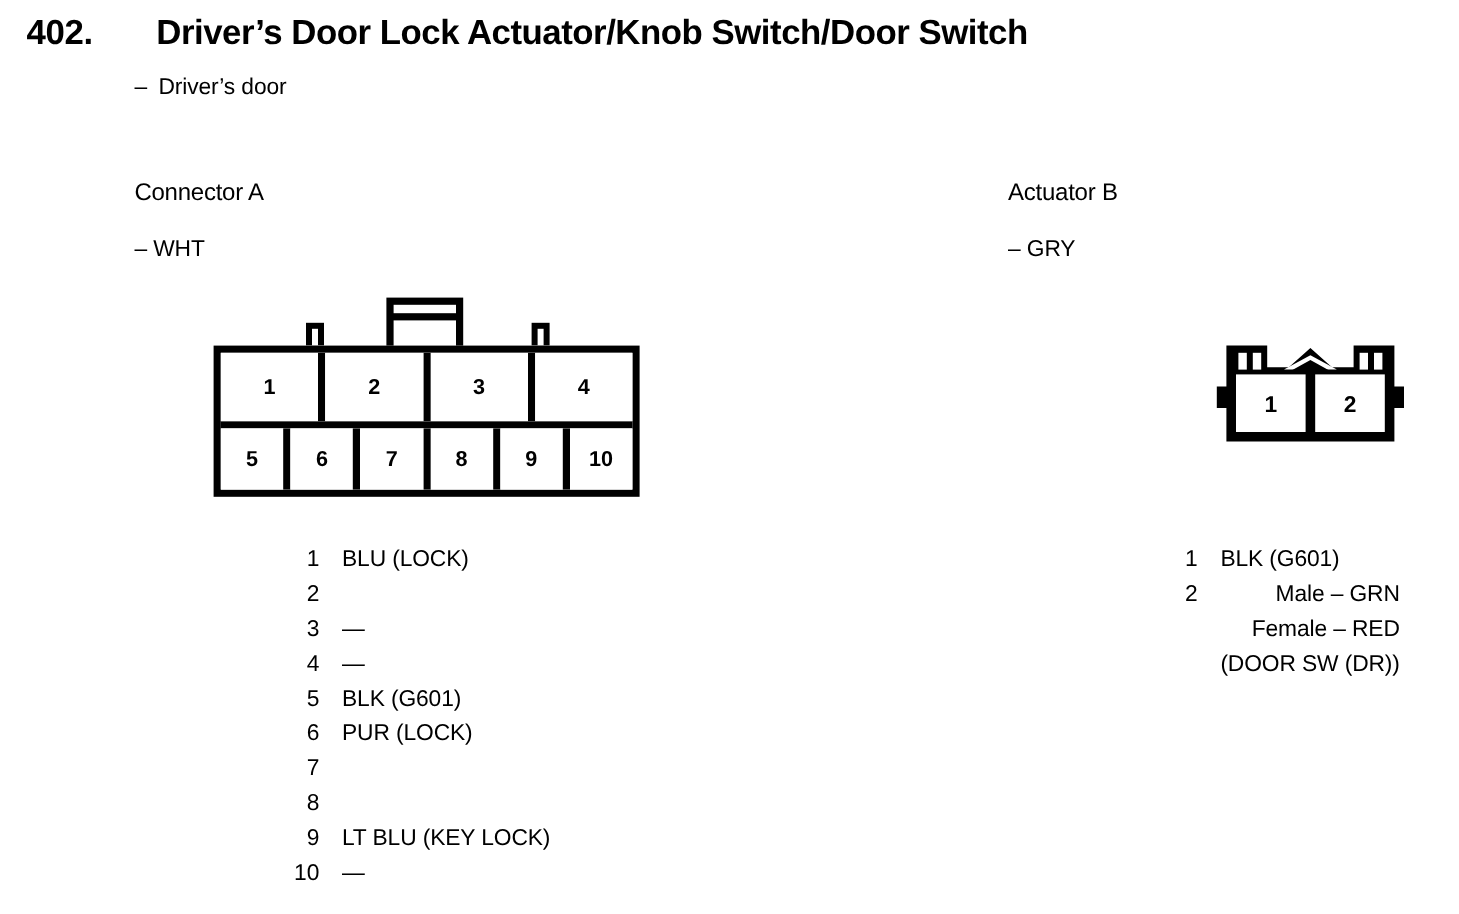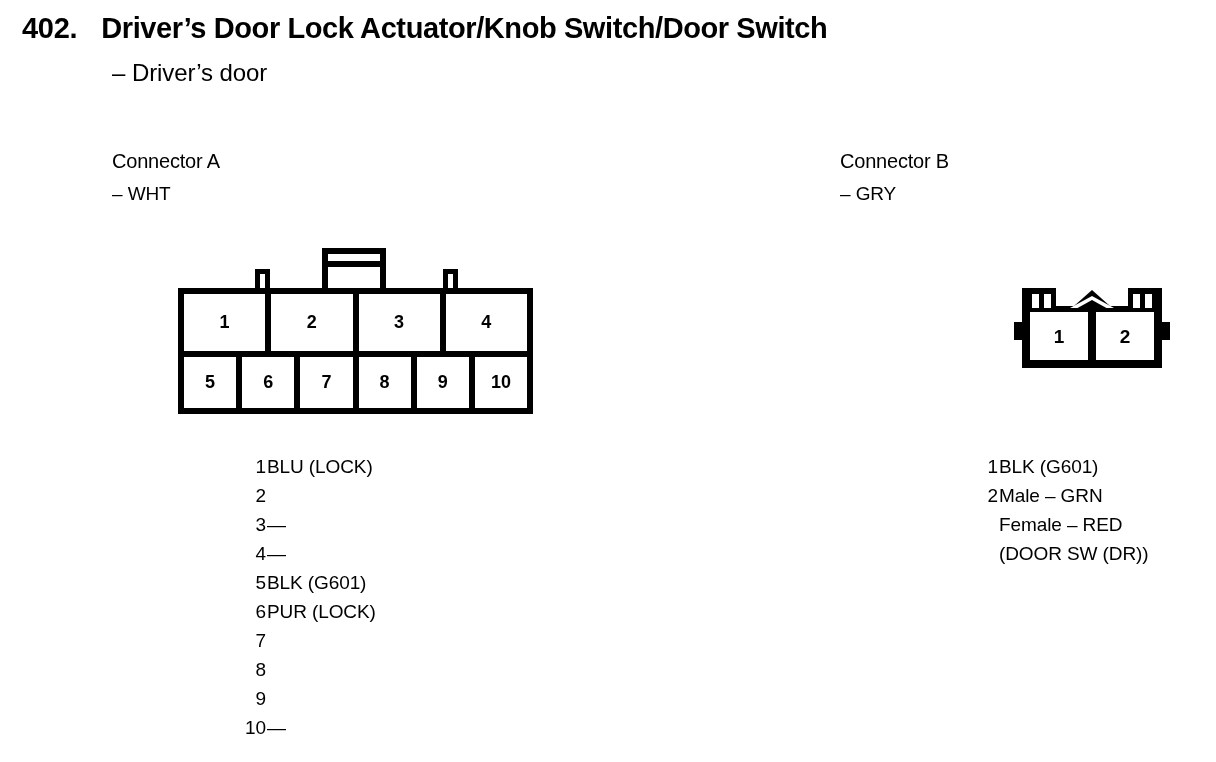--- a/index.html
+++ b/index.html
@@ -17,20 +17,21 @@
     overflow: hidden;
   }
 
   
   #title-row {
     position: absolute;
     left: 22px;
     top: 12px;
     display: flex;
     align-items: center;
+    gap: 29px;
   }
   #title-number {
     font-size: 29px;
     font-weight: bold;
     letter-spacing: -0.3px;
   }
   #title-text {
     font-size: 29px;
     font-weight: bold;
     margin-left: 24px;
@@ -38,41 +39,41 @@
     white-space: nowrap;
   }
 
   
   #subtitle-list {
     position: absolute;
     left: 112px;
     top: 60px;
   }
   .subtitle-line {
-    font-size: 24px;
+    font-size: 19px;
     line-height: 26px;
     white-space: nowrap;
     letter-spacing: -0.1px;
   }
   .subtitle-dash {
     display: inline-block;
     width: 20px;
   }
 
   
   .connector-heading {
     font-size: 20px;
     font-weight: normal;
     white-space: nowrap;
     letter-spacing: -0.2px;
   }
   .connector-color {
     font-size: 19px;
     white-space: nowrap;
-    margin-top: 10px;
+    margin-top: 24px;
     letter-spacing: -0.1px;
   }
   #connector-a-head { position: absolute; left: 112px; top: 150px; }
   #connector-b-head { position: absolute; left: 840px; top: 150px; }
 
   
   #connector-a-drawing {
     position: absolute;
     left: 170px;
     top: 240px;
@@ -170,24 +171,25 @@
     line-height: 29px;
   }
   .pin-list-num {
     width: 30px;
     text-align: right;
     font-size: 19px;
     flex: 0 0 30px;
     letter-spacing: -0.1px;
   }
   .pin-list-desc {
-    margin-left: 1px;
+    margin-left: 19px;
     font-size: 19px;
     white-space: pre;
     letter-spacing: -0.1px;
+    text-align: right;
   }
 </style>
 </head>
 <body>
 
 <div id="title-row">
   <span id="title-number">402.</span>
   <span id="title-text">Driver’s Door Lock Actuator/Knob Switch/Door Switch</span>
 </div>
 
@@ -196,21 +198,21 @@
     <span class="subtitle-dash">–</span><span>Driver’s door</span>
   </div>
 </div>
 
 <div id="connector-a-head">
   <div class="connector-heading">Connector A</div>
   <div class="connector-color">– WHT</div>
 </div>
 
 <div id="connector-b-head">
-  <div class="connector-heading">Connector B</div>
+  <div class="connector-heading">Actuator B</div>
   <div class="connector-color">– GRY</div>
 </div>
 
 <div id="connector-a-drawing">
   <div id="conn-a-latch">
     <div id="conn-a-latch-slot"></div>
     <div id="conn-a-latch-inner"></div>
   </div>
   <div class="conn-a-tab" id="conn-a-tab-left"></div>
   <div class="conn-a-tab" id="conn-a-tab-right"></div>
@@ -286,20 +288,21 @@
     <span class="pin-list-desc">PUR (LOCK)</span>
   </div>
   <div class="pin-list-row">
     <span class="pin-list-num">7</span>
   </div>
   <div class="pin-list-row">
     <span class="pin-list-num">8</span>
   </div>
   <div class="pin-list-row">
     <span class="pin-list-num">9</span>
+    <span class="pin-list-desc">LT BLU (KEY LOCK)</span>
   </div>
   <div class="pin-list-row">
     <span class="pin-list-num">10</span>
     <span class="pin-list-desc">—</span>
   </div>
 </div>
 
 <div class="pin-list" id="pin-list-b">
   <div class="pin-list-row">
     <span class="pin-list-num">1</span>

